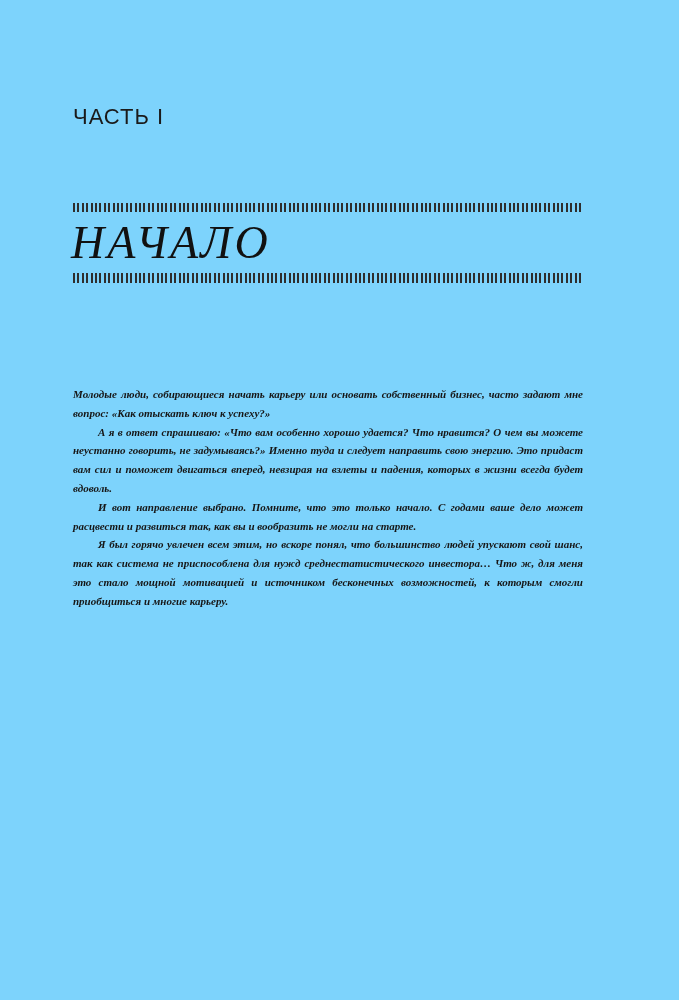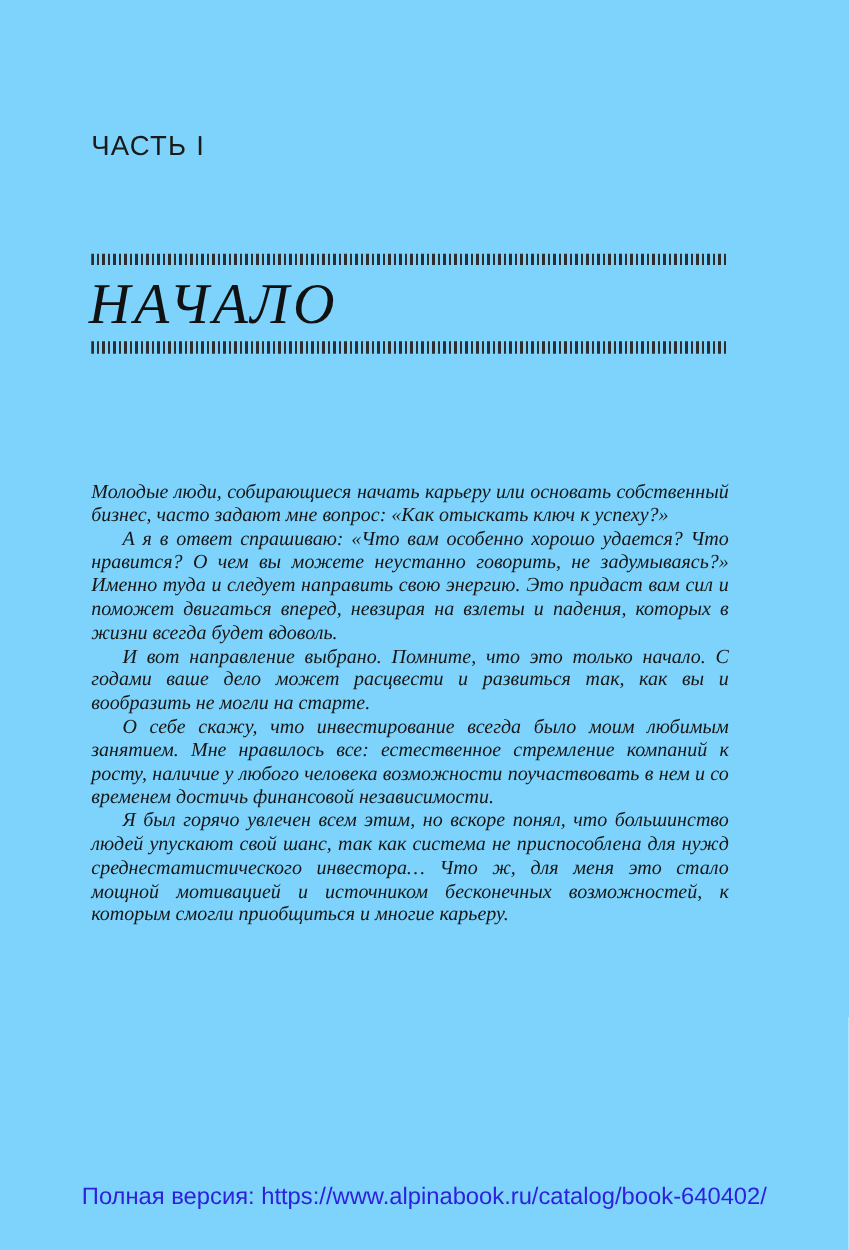--- a/index.html
+++ b/index.html
@@ -47,24 +47,25 @@
     color: #111111;
     font-style: italic;
   }
   .body-text {
     position: absolute;
     left: 73px;
     top: 385px;
     width: 510px;
     font-family: "Liberation Serif", serif;
     font-style: italic;
-    font-size: 16px;
+    font-size: 11px;
     line-height: 18.8px;
     text-align: justify;
     color: #161616;
+    font-weight: bold;
   }
   .body-text p { margin: 0; }
   .body-text p + p { text-indent: 25px; }
   .page-footer {
     position: absolute;
     left: 0;
     top: 948px;
     width: 679px;
     text-align: center;
     font-family: "Liberation Sans", sans-serif;
@@ -87,19 +88,17 @@
   <div class="tick-rule top"></div>
 
   <h1 class="chapter-title">НАЧАЛО</h1>
 
   <div class="tick-rule bottom"></div>
 
   <div class="body-text">
     <p>Молодые люди, собирающиеся начать карьеру или основать собственный бизнес, часто задают мне вопрос: «Как отыскать ключ к успеху?»</p>
     <p>А я в ответ спрашиваю: «Что вам особенно хорошо удается? Что нравится? О чем вы можете неустанно говорить, не задумываясь?» Именно туда и следует направить свою энергию. Это придаст вам сил и поможет двигаться вперед, невзирая на взлеты и падения, которых в жизни всегда будет вдоволь.</p>
     <p>И вот направление выбрано. Помните, что это только начало. С годами ваше дело может расцвести и развиться так, как вы и вообразить не могли на старте.</p>
-    <p>О себе скажу, что инвестирование всегда было моим любимым занятием. Мне нравилось все: естественное стремление компаний к росту, наличие у любого человека возможности поучаствовать в нем и со временем достичь финансовой независимости.</p>
     <p>Я был горячо увлечен всем этим, но вскоре понял, что большинство людей упускают свой шанс, так как система не приспособлена для нужд среднестатистического инвестора… Что ж, для меня это стало мощной мотивацией и источником бесконечных возможностей, к которым смогли приобщиться и многие карьеру.</p>
   </div>
 
-  <div class="page-footer"><span>Полная версия: </span><a href="#">https://www.alpinabook.ru/catalog/book-640402/</a></div>
 
 </div>
 
 </body></html>

